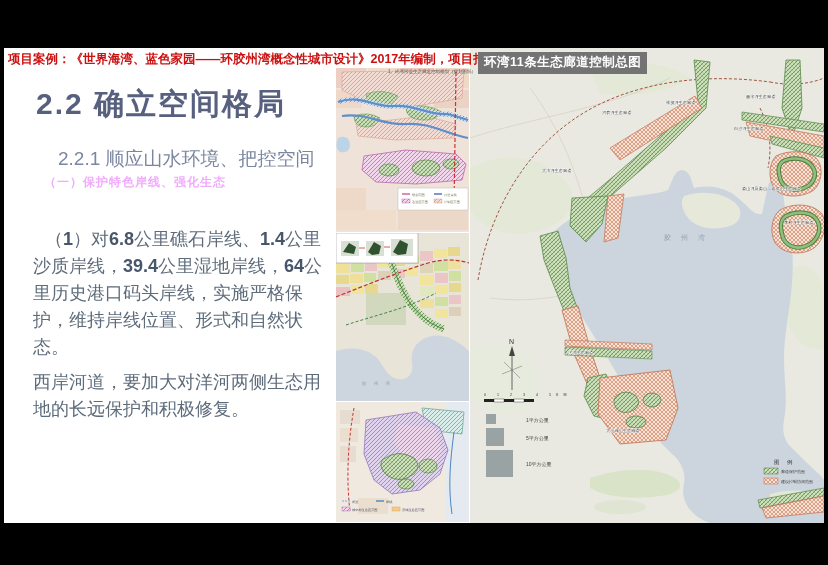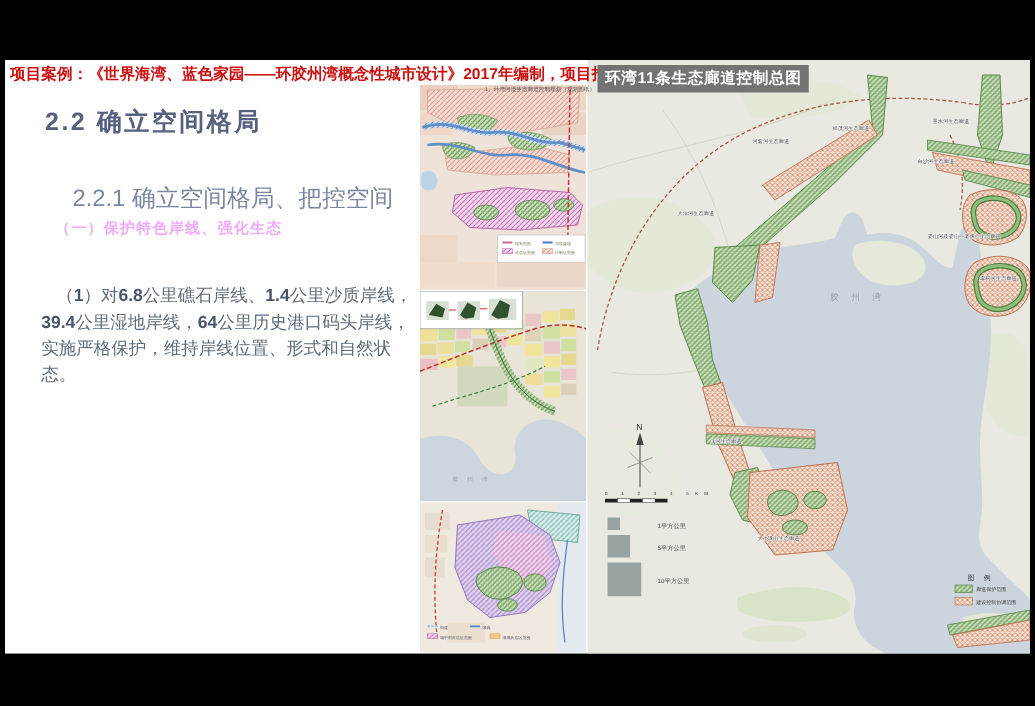--- a/index.html
+++ b/index.html
@@ -3,26 +3,26 @@
 <meta charset="utf-8">
 <style>
   html,body{margin:0;padding:0;background:#000;}
   #app{position:relative;width:828px;height:565px;background:#000;overflow:hidden;
        font-family:"Liberation Sans","DejaVu Sans",sans-serif;}
   .slide{position:absolute;left:4px;top:48px;width:820px;height:475px;background:#ffffff;}
   .caption{position:absolute;left:8px;top:51px;width:520px;white-space:nowrap;overflow:hidden;
            font-size:12.5px;font-weight:bold;color:#cc1111;z-index:3;}
   .badge{position:absolute;left:478px;top:52px;background:#737373;color:#fff;
          font-size:12.5px;font-weight:bold;padding:2px 6px 3px 6px;z-index:6;letter-spacing:.5px;}
-  .title{position:absolute;left:36px;top:84px;font-size:20px;font-weight:bold;color:#57617f;
+  .title{position:absolute;left:36px;top:84px;font-size:30px;font-weight:bold;color:#57617f;
          letter-spacing:2px;z-index:1;white-space:nowrap;text-align:right;}
   .subtitle{position:absolute;left:58px;top:146px;font-size:19px;color:#7b87a0;z-index:1;white-space:nowrap;}
   .heading3{position:absolute;left:44px;top:174px;font-size:12px;font-weight:bold;color:#f0abfc;
             letter-spacing:1px;z-index:1;white-space:nowrap;}
-  .bodytext{position:absolute;left:33px;top:226px;width:302px;font-size:14px;line-height:1.5;
+  .bodytext{position:absolute;left:33px;top:226px;width:302px;font-size:18px;line-height:1.5;
             color:#5d6b7b;z-index:1;}
   .bodytext p{margin:0 0 8px 0;}
   .bodytext p.ind{text-indent:12px;}
   .bodytext p.tight{margin-bottom:6px;}
   .bodytext b{color:#47566a;}
   .mapbox{position:absolute;background:#eee;z-index:2;}
   #mapA{left:336px;top:68px;width:133px;height:164px;}
   #mapB{left:336px;top:233px;width:133px;height:168px;}
   #mapC{left:336px;top:402px;width:133px;height:120px;}
   #bigmap{left:470px;top:48px;width:354px;height:475px;z-index:2;}
@@ -75,25 +75,26 @@
     </defs>
   </svg>
 
   <div class="slide"></div>
 
   <div class="caption">项目案例：《世界海湾、蓝色家园——环胶州湾概念性城市设计》2017年编制，项目指导</div>
   <div class="badge">环湾11条生态廊道控制总图</div>
   <div class="tinycap">1、环湾河道生态廊道控制规划（规划图纸）</div>
 
   <div class="title">2.2 确立空间格局</div>
-  <div class="subtitle">2.2.1 确立空间格局、把控空间</div>
+  <div class="subtitle">2.2.1 顺应山水环境、把控空间</div>
   <div class="heading3">（一）保护特色岸线、强化生态</div>
 
   <div class="bodytext">
     <p class="ind">（<b>1</b>）对<b>6.8</b>公里礁石岸线、<b>1.4</b>公里沙质岸线，<b>39.4</b>公里湿地岸线，<b>64</b>公里历史港口码头岸线，实施严格保护，维持岸线位置、形式和自然状态。</p>
+    <p>西岸河道，要加大对洋河两侧生态用地的长远保护和积极修复。</p>
   </div>
 
   <div class="mapbox" id="mapA">
     <svg width="133" height="164" viewBox="0 0 133 164">
       <rect width="133" height="164" fill="#efe2d8"></rect>
       <g>
         <rect x="0" y="0" width="30" height="20" fill="#eccfc2"></rect>
           <rect x="32" y="0" width="30" height="18" fill="#f1dbc8"></rect>
         <rect x="64" y="0" width="34" height="16" fill="#e9ccc0"></rect>
           <rect x="100" y="0" width="33" height="20" fill="#eed8c6"></rect>

